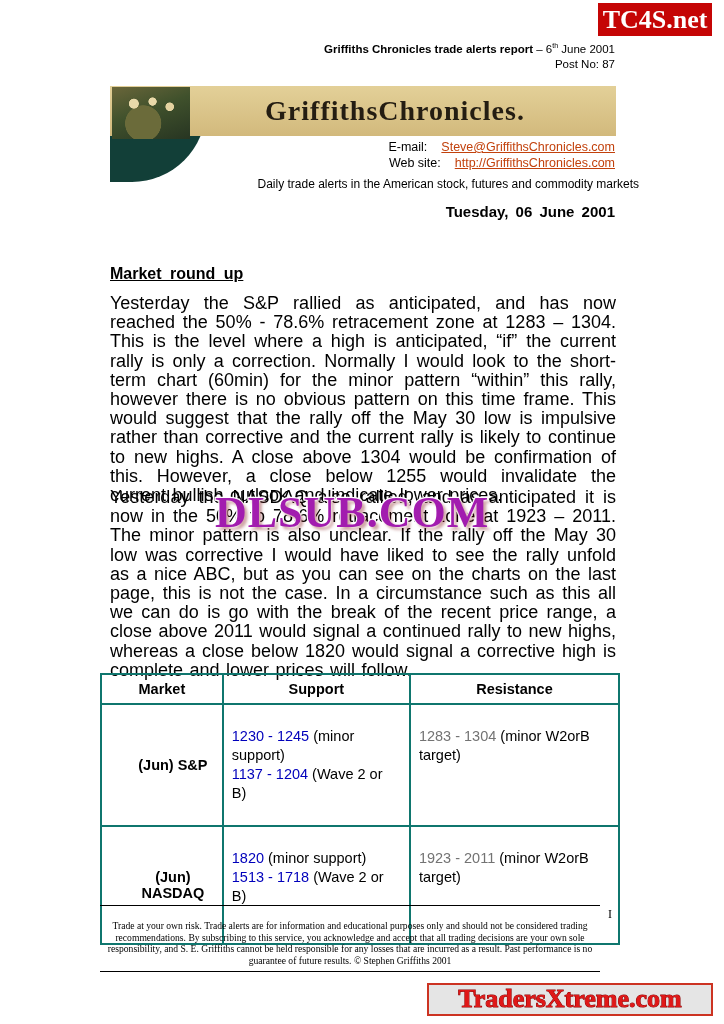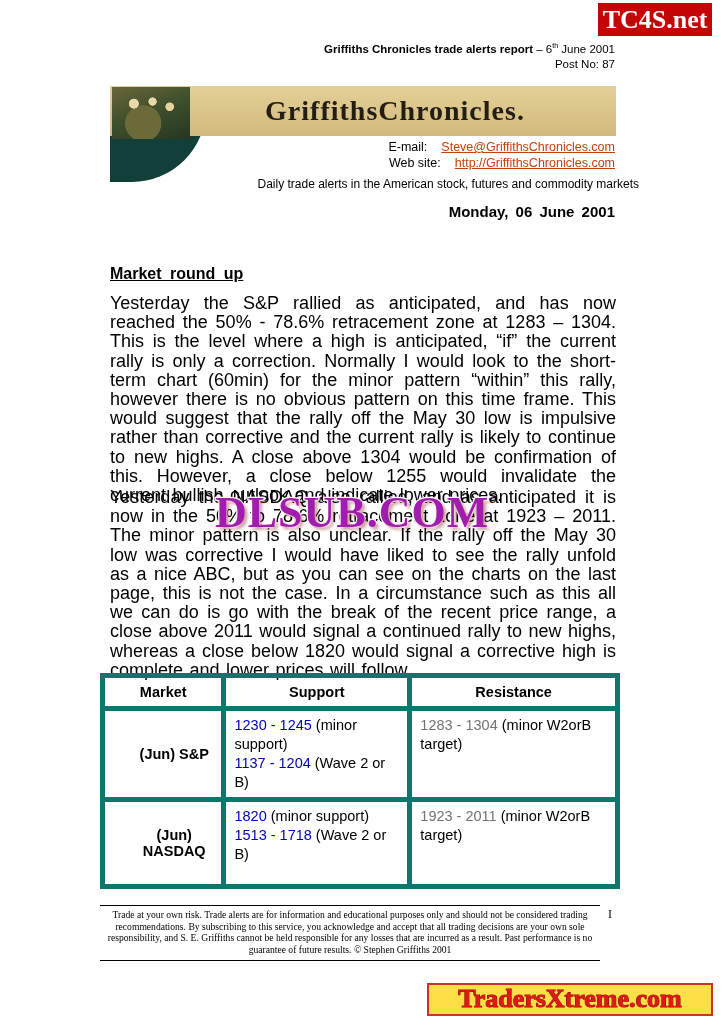--- a/index.html
+++ b/index.html
@@ -66,43 +66,43 @@
     font-family:"Liberation Serif", serif; font-weight:bold; font-size:44px;
     letter-spacing:1px; color:#a21caf;
     -webkit-text-stroke:2.5px #ffffff; paint-order:stroke fill;
     text-shadow:3px 3px 3px rgba(120,0,0,0.35);
   }
   
   .market-table {
     position:absolute; left:100px; top:673px; width:520px;
     border-collapse:collapse; font-size:14.5px;
   }
-  .market-table th, .market-table td { border:5px solid #0f766e; }
+  .market-table th, .market-table td { border:2px solid #0f766e; }
   .market-table th { height:24px; font-weight:bold; text-align:center; padding:2px; }
   .col-market { width:122px; }
   .col-support { width:188px; }
   .col-resist { width:210px; }
   td.cell-market { text-align:center; font-weight:bold; vertical-align:middle; height:72px;padding-left:23px; }
-  td.cell-support, td.cell-resist { vertical-align:top; padding:5px 8px; line-height:19px; height:72px; }
+  td.cell-support, td.cell-resist { vertical-align:top; padding:22px 8px; line-height:19px; height:72px; }
   .blue { color:#0000bb; }
   .red { color:#737373; }
   
   .footer {
     position:absolute; left:100px; top:905px; width:500px; box-sizing:border-box;
     border-top:1px solid #000; border-bottom:1px solid #000;
-    padding:3px 6px 5px; text-align:center;
+    padding:14px 6px 5px; text-align:center;
     font-family:"Liberation Serif", serif; font-size:9.6px; line-height:11.6px;
   }
   .page-num {
     position:absolute; left:608px; top:907px;
     font-family:"Liberation Serif", serif; font-size:12px;
   }
   .tradersx {
     position:absolute; left:427px; top:983px; width:286px; height:33px; box-sizing:border-box;
-    background:#fde047; border:2px solid #cc3322; text-align:center;
+    background:#e5e5e5; border:2px solid #cc3322; text-align:center;
     font-family:"Liberation Serif", serif; font-weight:bold; font-size:26px; line-height:28px;
     color:#e01818; -webkit-text-stroke:1px #8b0000; paint-order:stroke fill; z-index:6;
   }
 </style>
 </head>
 <body>
 
 <div class="page">
 
   <div class="tc4s">TC4S.net</div>
@@ -125,21 +125,21 @@
       <span class="contact-label">E-mail:</span>
       <a class="contact-link">Steve@GriffithsChronicles.com</a>
     </div>
     <div class="contact-row">
       <span class="contact-label">Web site:</span>
       <a class="contact-link">http://GriffithsChronicles.com</a>
     </div>
   </div>
 
   <div class="tagline">Daily trade alerts in the American stock, futures and commodity markets</div>
-  <div class="dateline">Monday, 06 June 2001</div>
+  <div class="dateline">Tuesday, 06 June 2001</div>
 
   <div class="section-title">Market round up</div>
 
   <div class="para para1">Yesterday the S&amp;P rallied as anticipated, and has now reached the 50% - 78.6% retracement zone at 1283 – 1304. This is the level where a high is anticipated, “if” the current rally is only a correction. Normally I would look to the short-term chart (60min) for the minor pattern “within” this rally, however there is no obvious pattern on this time frame. This would suggest that the rally off the May 30 low is impulsive rather than corrective and the current rally is likely to continue to new highs. A close above 1304 would be confirmation of this. However, a close below 1255 would invalidate the current bullish outlook and indicate lower prices.</div>
   <div class="para para2">Yesterday the NASDAQ also rallied, and as anticipated it is now in the 50% to 78.6% retracement zone at 1923 – 2011.  The minor pattern is also unclear.  If the rally off the May 30 low was corrective I would have liked to see the rally unfold as a nice ABC, but as you can see on the charts on the last page, this is not the case.  In a circumstance such as this all we can do is go with the break of the recent price range, a close above 2011 would signal a continued rally to new highs, whereas a close below 1820 would signal a corrective high is complete and lower prices will follow.</div>
 
   <div class="dlsub">DLSUB.COM</div>
 
   <table class="market-table">
     <colgroup>

